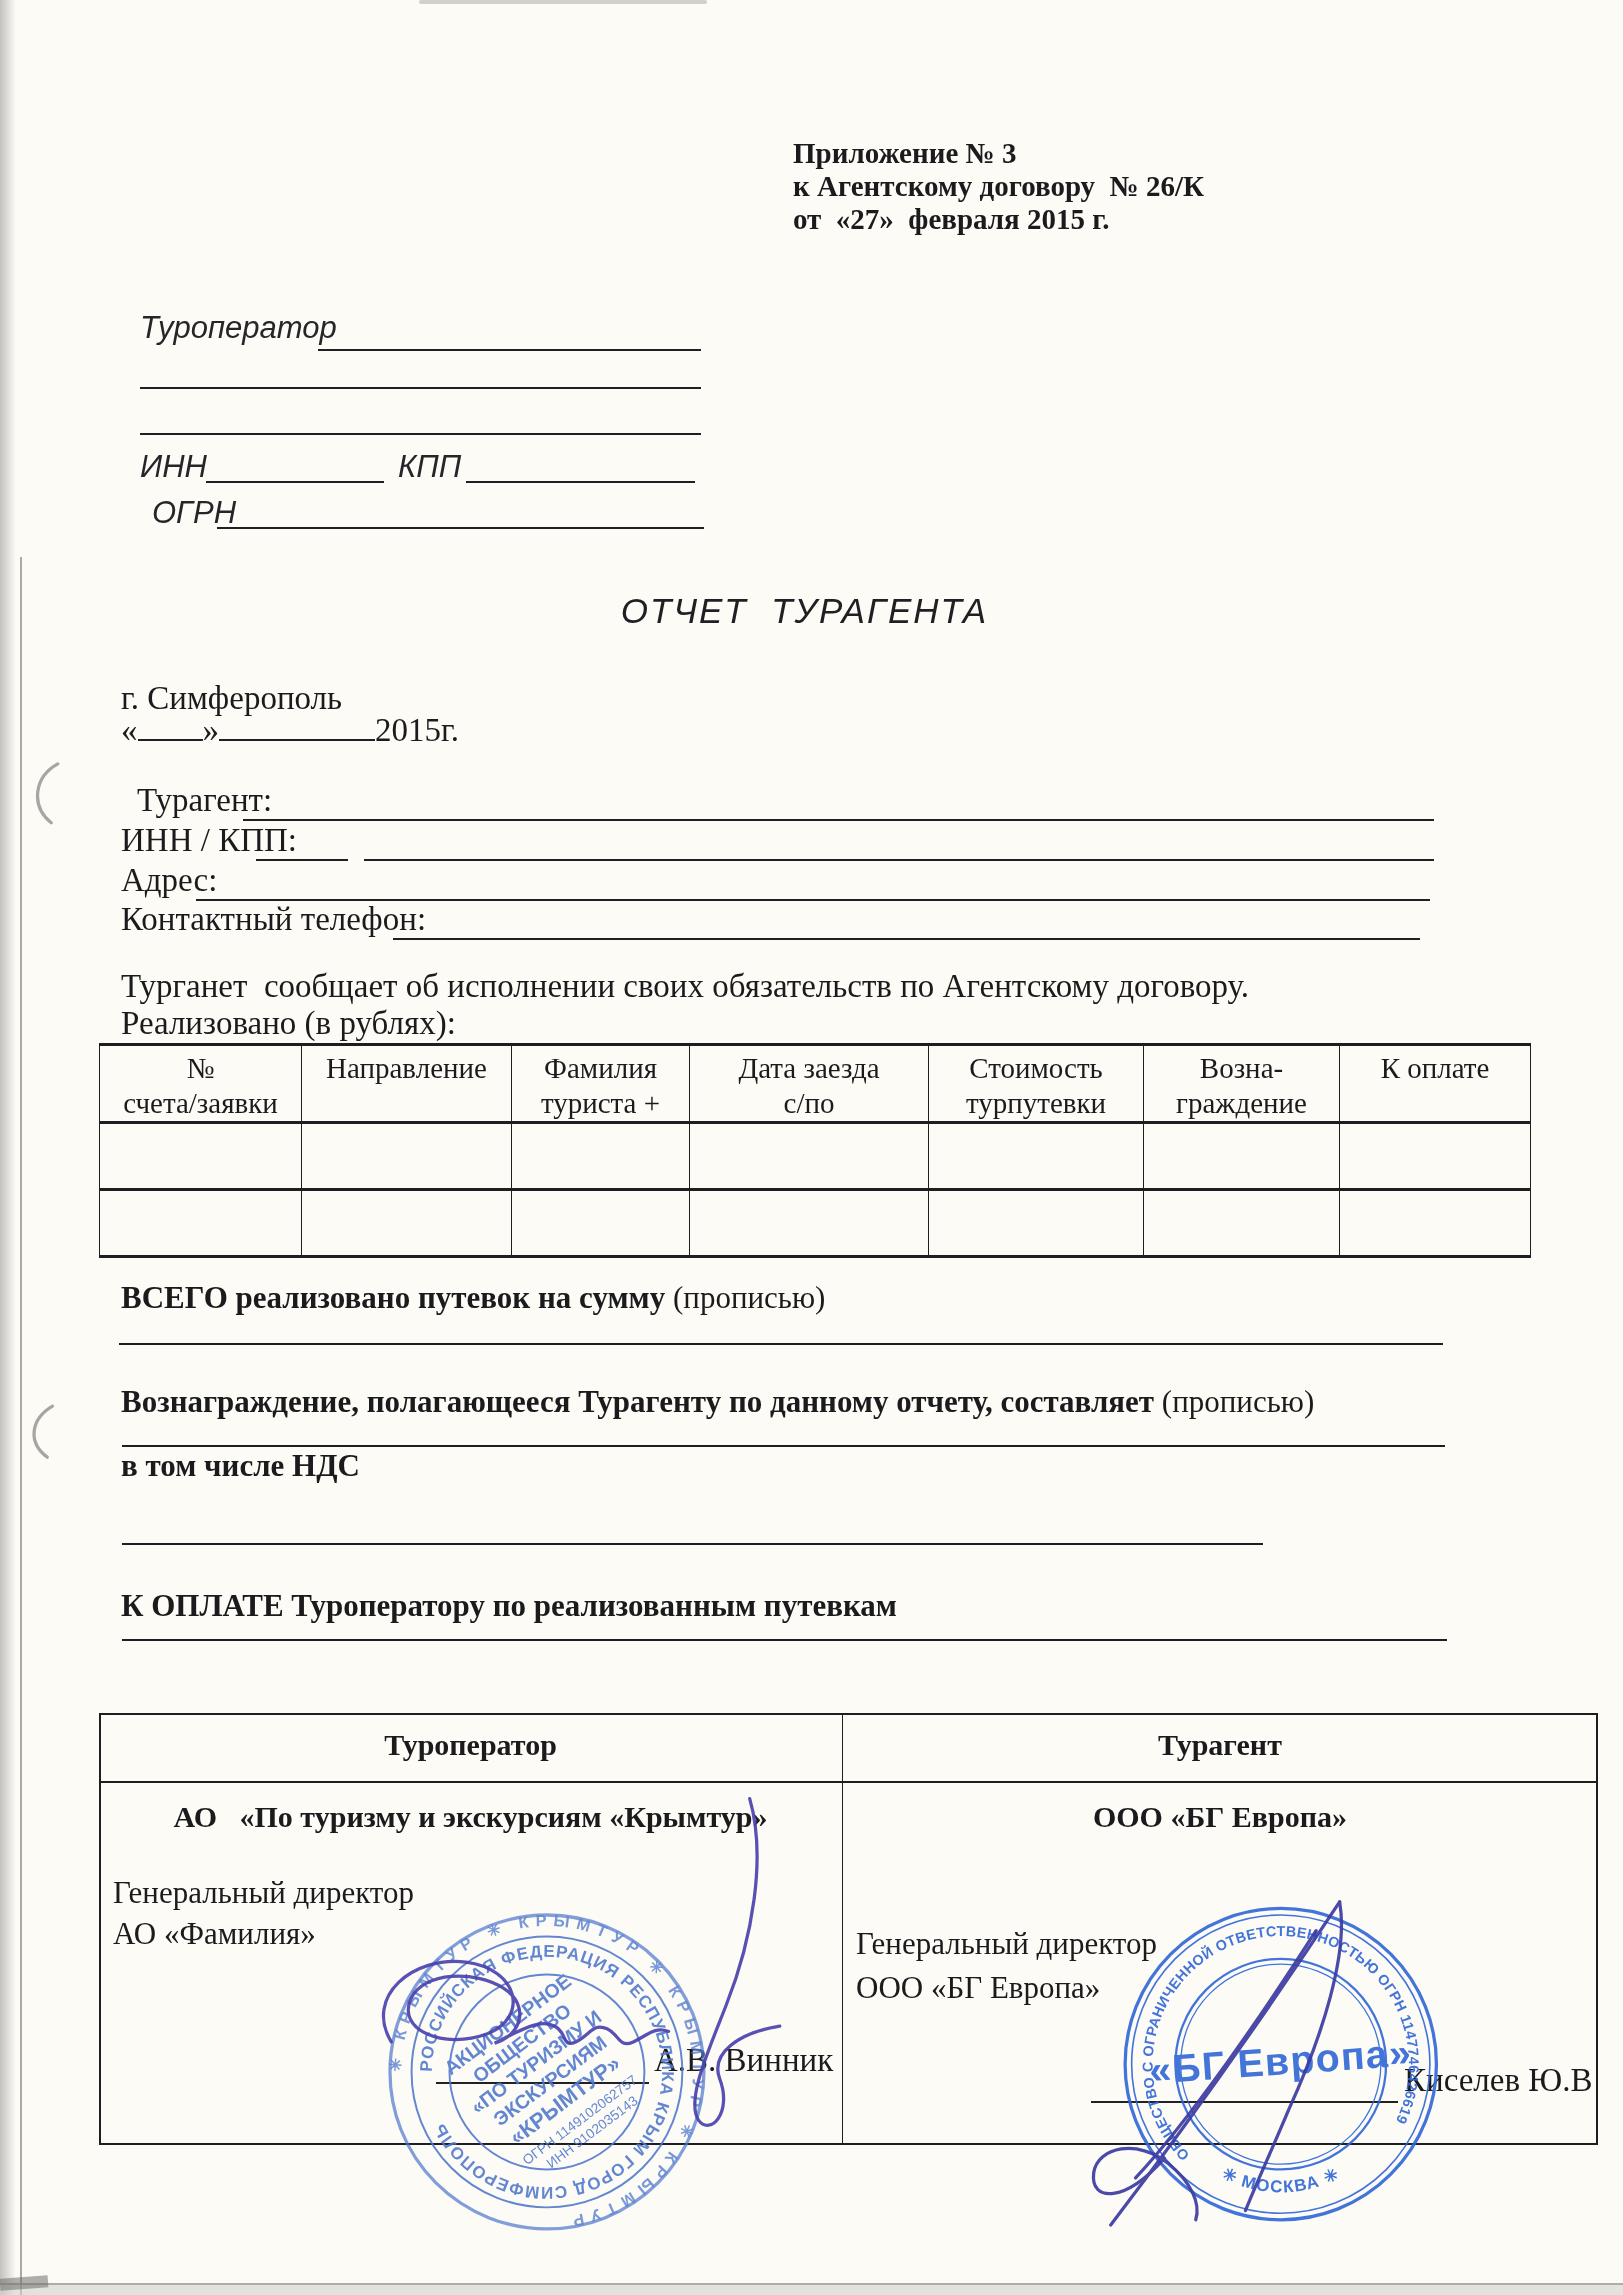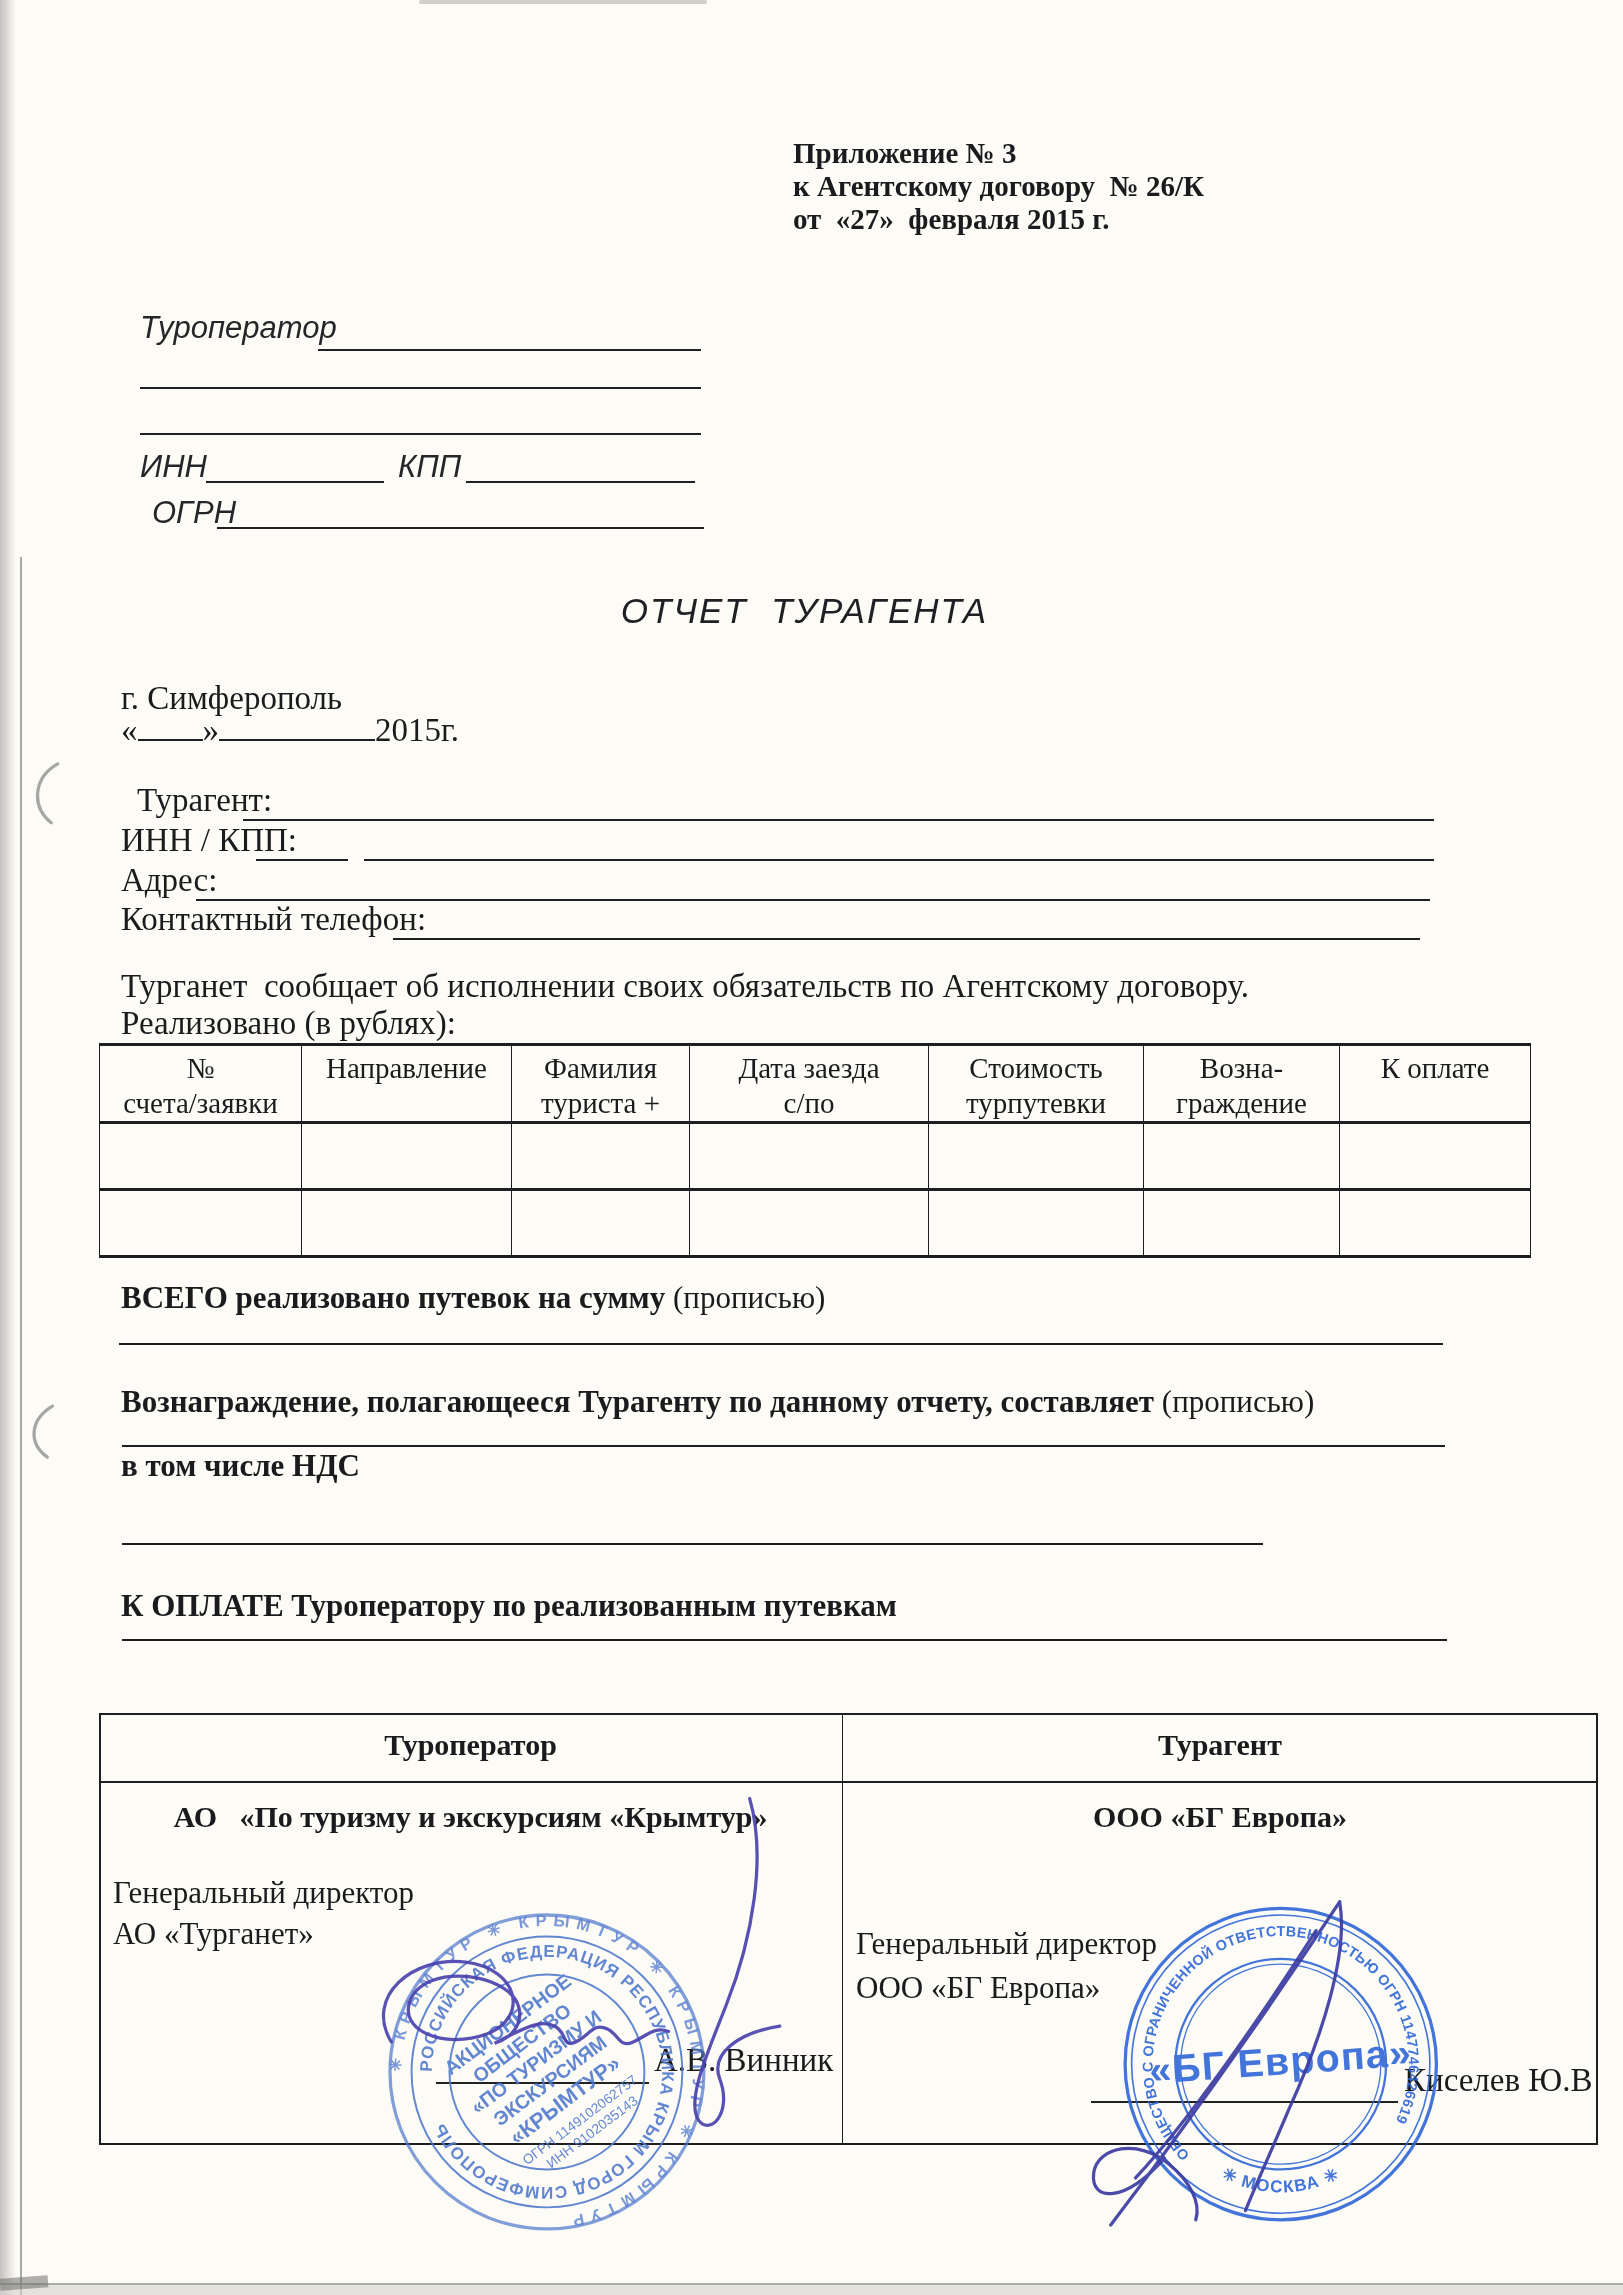--- a/index.html
+++ b/index.html
@@ -170,21 +170,21 @@
   <div class="sigvert"></div>
 
   <div class="cell-hdr" style="left:99px;top:1728px;width:743px;">Туроператор</div>
   <div class="cell-hdr" style="left:842px;top:1728px;width:756px;">Турагент</div>
 
   <div class="cell-co pre" style="left:99px;top:1800px;width:743px;">АО   «По туризму и экскурсиям «Крымтур»</div>
   <div class="cell-co" style="left:842px;top:1800px;width:756px;">ООО «БГ Европа»</div>
 
   <div class="role" style="left:113px;top:1872px;">
     <div>Генеральный директор</div>
-    <div>АО «Турганет»</div>
+    <div>АО «Фамилия»</div>
   </div>
   <div class="role" style="left:856px;top:1922px;line-height:44px;">
     <div>Генеральный директор</div>
     <div>ООО «БГ Европа»</div>
   </div>
 
   <div class="sigline" style="left:436px;top:2082px;width:213px;"></div>
   <div class="signer" style="left:654px;top:2042px;">А.В. Винник</div>
 
   <div class="sigline" style="left:1091px;top:2101px;width:307px;"></div>

